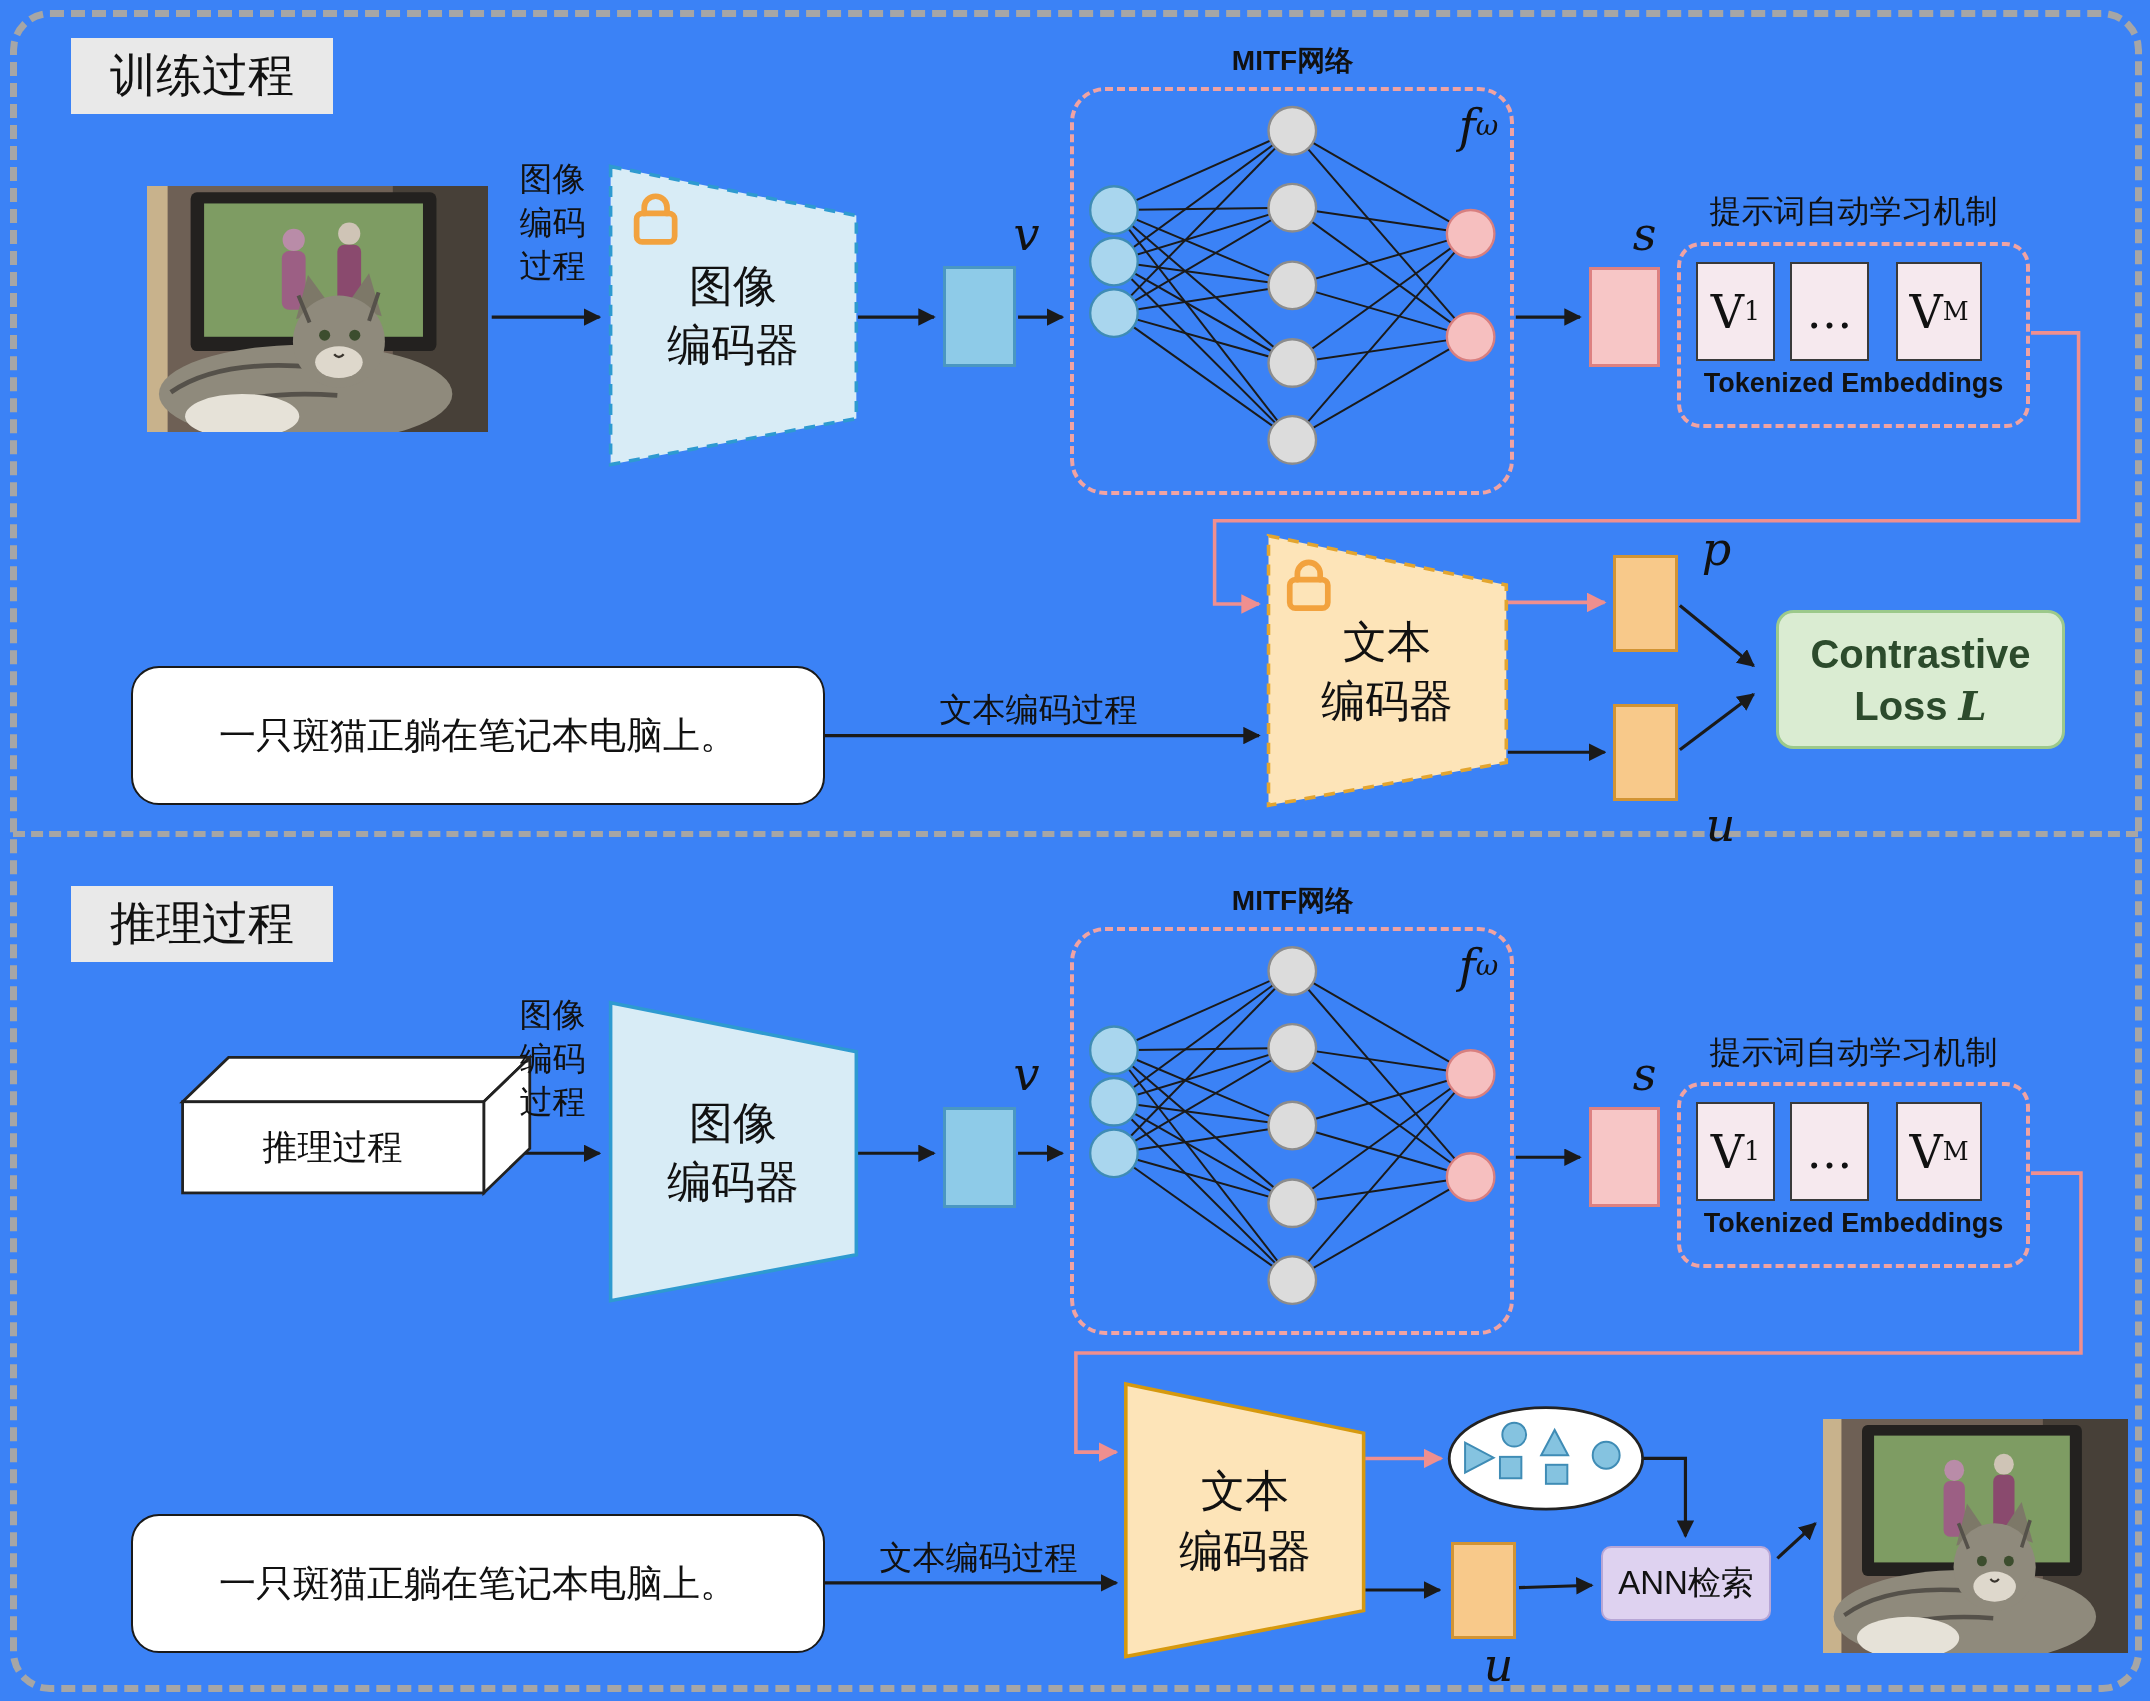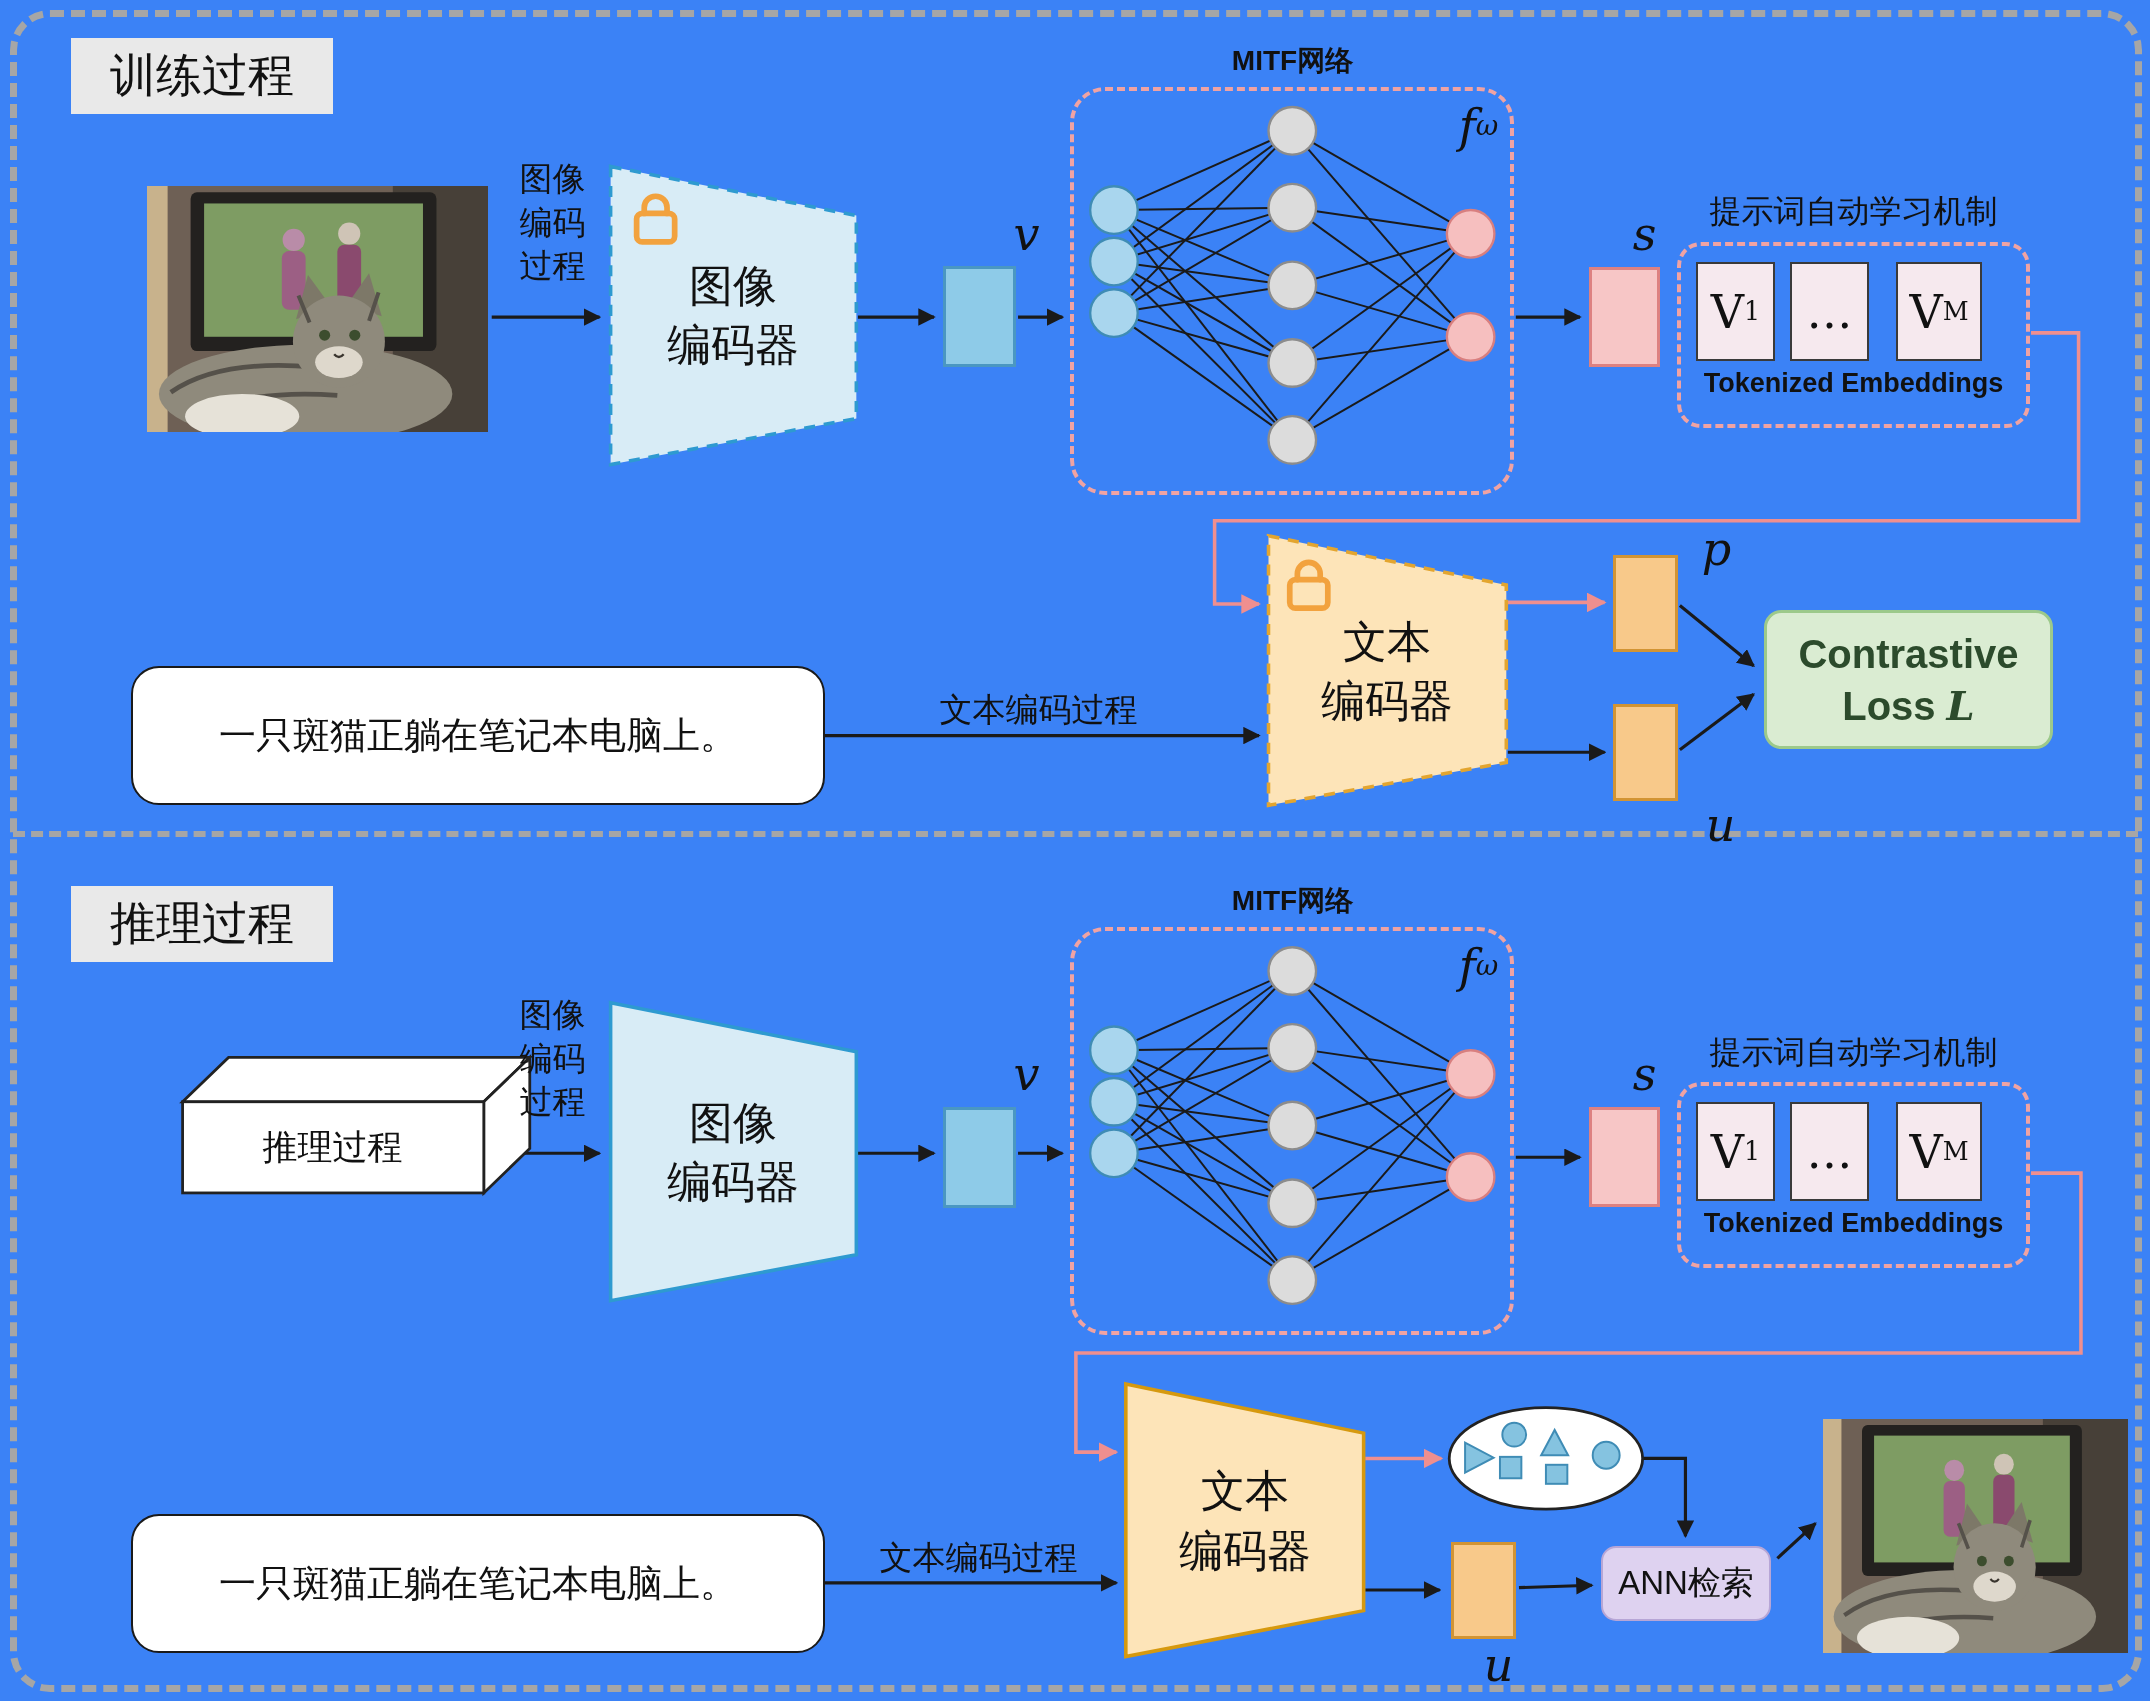--- a/index.html
+++ b/index.html
@@ -26,24 +26,24 @@
   .mitf-title{font-size:28px;font-weight:bold;text-align:center;margin-top:20px;}
   .prompt-box{border:4px dashed #f0a3a3;border-radius:24px;}
   .prompt-title{font-size:32px;text-align:center;font-family:"DejaVu Serif","Liberation Serif",serif;}
   .token{background:#f6e9ee;border:2.4px solid #3a3a3a;display:flex;align-items:center;justify-content:center;
          font-family:"DejaVu Serif","Liberation Serif",serif;font-size:46px;}
   .token sub{font-size:.55em;}
   .tok-label{font-weight:bold;font-size:27px;text-align:center;}
   .text-box{background:#fff;border:2.4px solid #1a1a1a;border-radius:28px;display:flex;align-items:center;
             justify-content:center;font-size:37px;font-family:"DejaVu Serif","Liberation Serif",serif;}
   .loss-box{background:#daecd2;border:3.2px solid #9cc98b;border-radius:17.4px;display:flex;flex-direction:column;
-            align-items:center;justify-content:center;font-size:40px;font-weight:bold;color:#2c4b2c;line-height:1.3;}
+            align-items:center;justify-content:center;font-size:40px;font-weight:bold;color:#2c4b2c;line-height:1.3;margin-left:12px;}
   .loss-box .math-inline{font-family:"DejaVu Serif","Liberation Serif",serif;font-style:italic;margin-left:11px;}
   .loss-line{display:flex;align-items:baseline;}
-  .ann-box{background:#ded2f0;border:2.4px solid #b7a6d6;border-radius:15px;display:flex;align-items:center;
+  .ann-box{background:#ded2f0;border:2.4px solid #b7a6d6;border-radius:10px;display:flex;align-items:center;
            justify-content:center;font-size:33px;}
   .box3d-label{display:flex;align-items:center;justify-content:center;font-size:35px;
                font-family:"DejaVu Serif","Liberation Serif",serif;}
   .photo svg{display:block;width:100%;height:100%;}
 </style>
 </head>
 <body>
 
 <div class="canvas">
 

